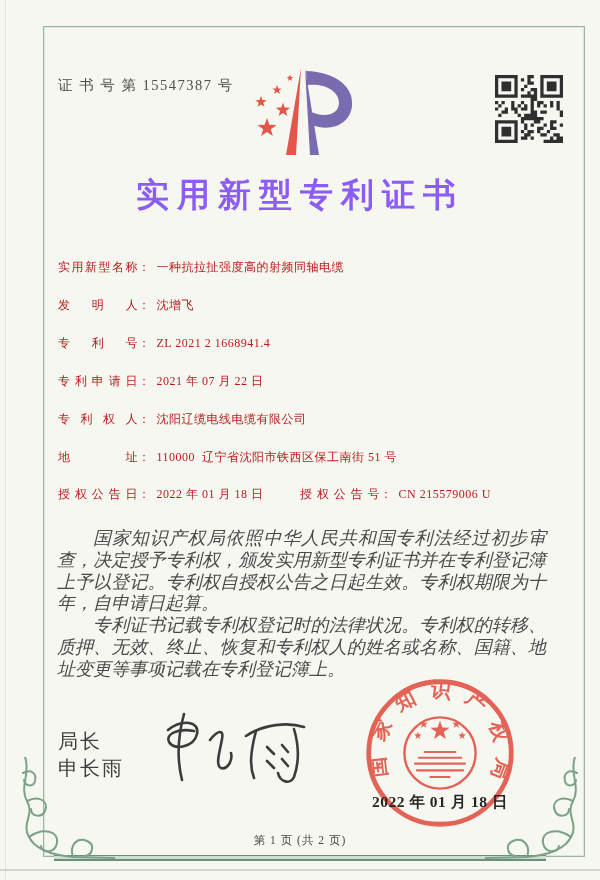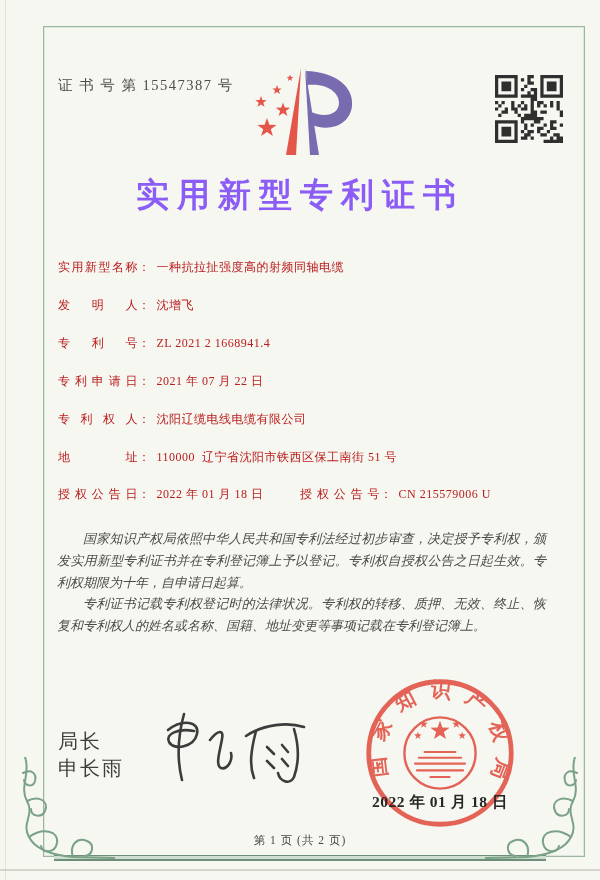--- a/index.html
+++ b/index.html
@@ -23,21 +23,21 @@
     font-size:33px;letter-spacing:8px;color:#8b5cf6;font-weight:600;
   }
   .fields{position:absolute;left:58px;top:261px;right:46px;font-size:12px;color:#b91c1c;letter-spacing:.5px;}
   .frow{margin-bottom:24px;position:relative;line-height:1.16;}
   .flabel{display:inline-block;width:80px;text-align:justify;text-align-last:justify;vertical-align:top;}
   .colon{margin-right:6px;}
   .fvalue{white-space:pre-wrap;}
   .grant2{position:absolute;left:242px;top:0;}
   .paras{
     position:absolute;left:57px;top:528px;width:489px;
-    font-size:13px;line-height:21.8px;color:#4a4a4a;text-align:justify;font-style:italic;
+    font-size:18px;line-height:21.8px;color:#4a4a4a;text-align:justify;font-style:italic;
   }
   .paras p{margin:0;text-indent:2em;}
   .officer{position:absolute;left:58px;top:728px;font-size:20px;color:#3f3f3f;letter-spacing:2px;}
   .officer-name{margin-top:0;}
   .sig{position:absolute;left:148px;top:702px;width:180px;height:100px;}
   .seal{position:absolute;left:363px;top:676px;width:154px;height:154px;opacity:.92;z-index:5;}
   .seal-date{
     position:absolute;left:372px;top:792px;font-size:15.5px;font-weight:700;
     color:#262626;letter-spacing:.5px;z-index:6;
   }

